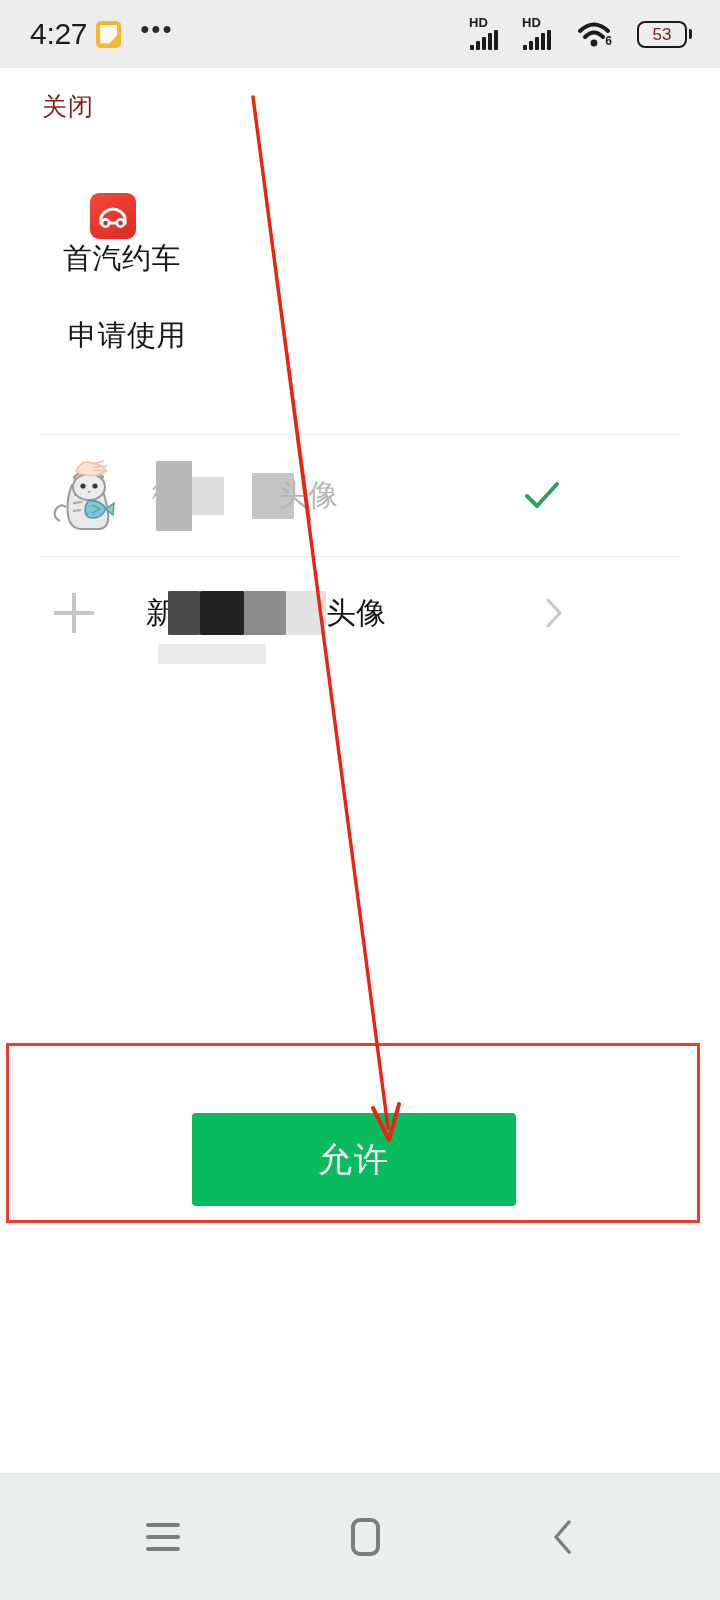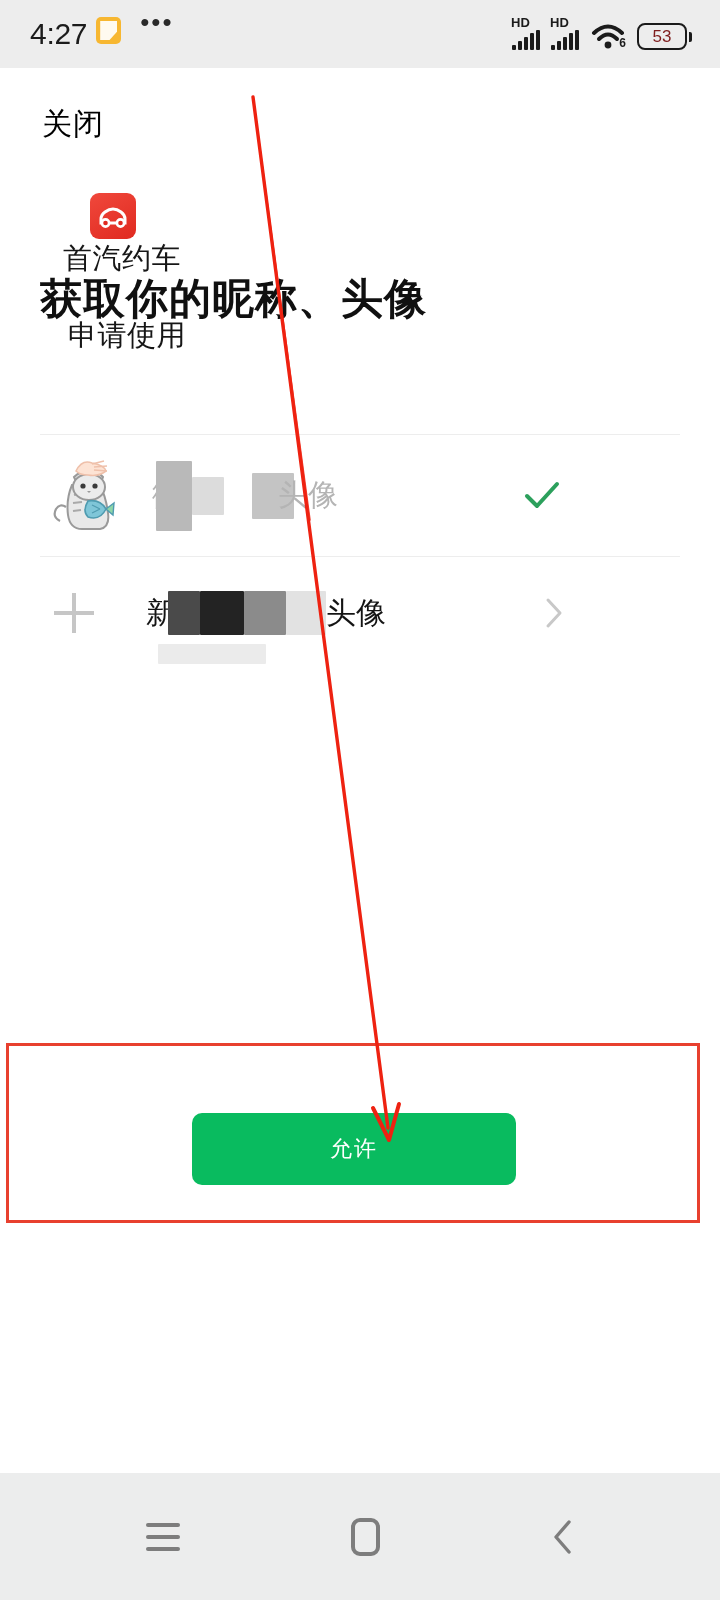--- a/index.html
+++ b/index.html
@@ -25,20 +25,21 @@
     left: 0; top: 0;
     width: 720px; height: 68px;
     background: #ededed;
     display: flex;
     align-items: center;
     box-sizing: border-box;
     padding: 0 28px 0 30px;
   }
   .sb-left {
     display: flex;
+    align-items: center;
     gap: 9px;
   }
   .sb-time {
     font-size: 30px;
     color: #1b1b1b;
     font-weight: 500;
     letter-spacing: -0.3px;
   }
   .sb-note-icon {
     width: 25px; height: 27px;
@@ -60,22 +61,21 @@
     font-size: 26px;
     color: #2a2a2a;
     letter-spacing: 2px;
     line-height: 10px;
     margin-left: 10px;
     padding-bottom: 10px;
   }
   .sb-right {
     margin-left: auto;
     display: flex;
-    align-items: flex-end;
-    gap: 10px;
+    gap: 24px;
   }
   .signal-group {
     display: flex;
     align-items: flex-end;
     position: relative;
     height: 32px;
   }
   .hd-tag {
     position: absolute;
     top: -2px; left: 0;
@@ -145,24 +145,23 @@
   .content {
     position: absolute;
     left: 0; top: 68px;
     width: 720px;
     height: 1405px;
     background: #ffffff;
   }
   .close-btn {
     position: absolute;
     left: 42px; top: 22px;
-    font-size: 30px;
-    color: #000000;
+    font-size: 25px;
+    color: #7f1d1d;
     letter-spacing: 1px;
-    margin-top: 14px;
   }
   .app-row {
     position: absolute;
     left: 40px; top: 125px;
     display: flex;
     align-items: center;
     flex-direction: column;
   }
   .app-icon {
     width: 46px; height: 46px;
@@ -274,26 +273,26 @@
     margin-left: auto;
     width: 20px; height: 34px;
     flex: none;
   }
 
   
   .btn {
     position: absolute;
     left: 192px;
     width: 324px;
-    height: 72px;
-    border-radius: 10px;
+    height: 93px;
+    border-radius: 4px;
     display: flex;
     align-items: center;
     justify-content: center;
-    font-size: 22px;
+    font-size: 34px;
     letter-spacing: 2px;
     box-sizing: border-box;
   }
   .btn-allow {
     top: 1045px;
     background: #09bb5f;
     color: #ffffff;
   }
   .btn-reject {
     top: 1160px;
@@ -435,21 +434,20 @@
         <svg width="46" height="46" viewBox="0 0 46 46">
           <path d="M11 30 L35 30 L35 26 Q35 22 31 19 Q23 13 15 19 Q11 22 11 26 Z" fill="none" stroke="#ffffff" stroke-width="3"></path>
           <circle cx="15.5" cy="30" r="3.6" fill="#e02a20" stroke="#ffffff" stroke-width="2.6"></circle>
           <circle cx="30.5" cy="30" r="3.6" fill="#e02a20" stroke="#ffffff" stroke-width="2.6"></circle>
         </svg>
       </span>
       <span class="app-name">首汽约车</span>
       <span class="app-action">申请使用</span>
     </div>
 
-    <div class="perm-title">获取你的昵称、头像</div>
 
 
     <div class="row-divider" style="top:366px;"></div>
     <div class="row row-account">
       <span class="avatar">
         <svg width="82" height="82" viewBox="0 0 82 82">
 
           <path d="M12 66 Q4 62 8 54 Q12 48 18 52" fill="none" stroke="#9a9a9a" stroke-width="2.2"></path>
 
           <path d="M24 30 Q18 44 20 60 Q22 74 34 74 L52 74 Q62 72 60 58 Q58 42 52 30 Z" fill="#e9e9e9" stroke="#9a9a9a" stroke-width="2"></path>

